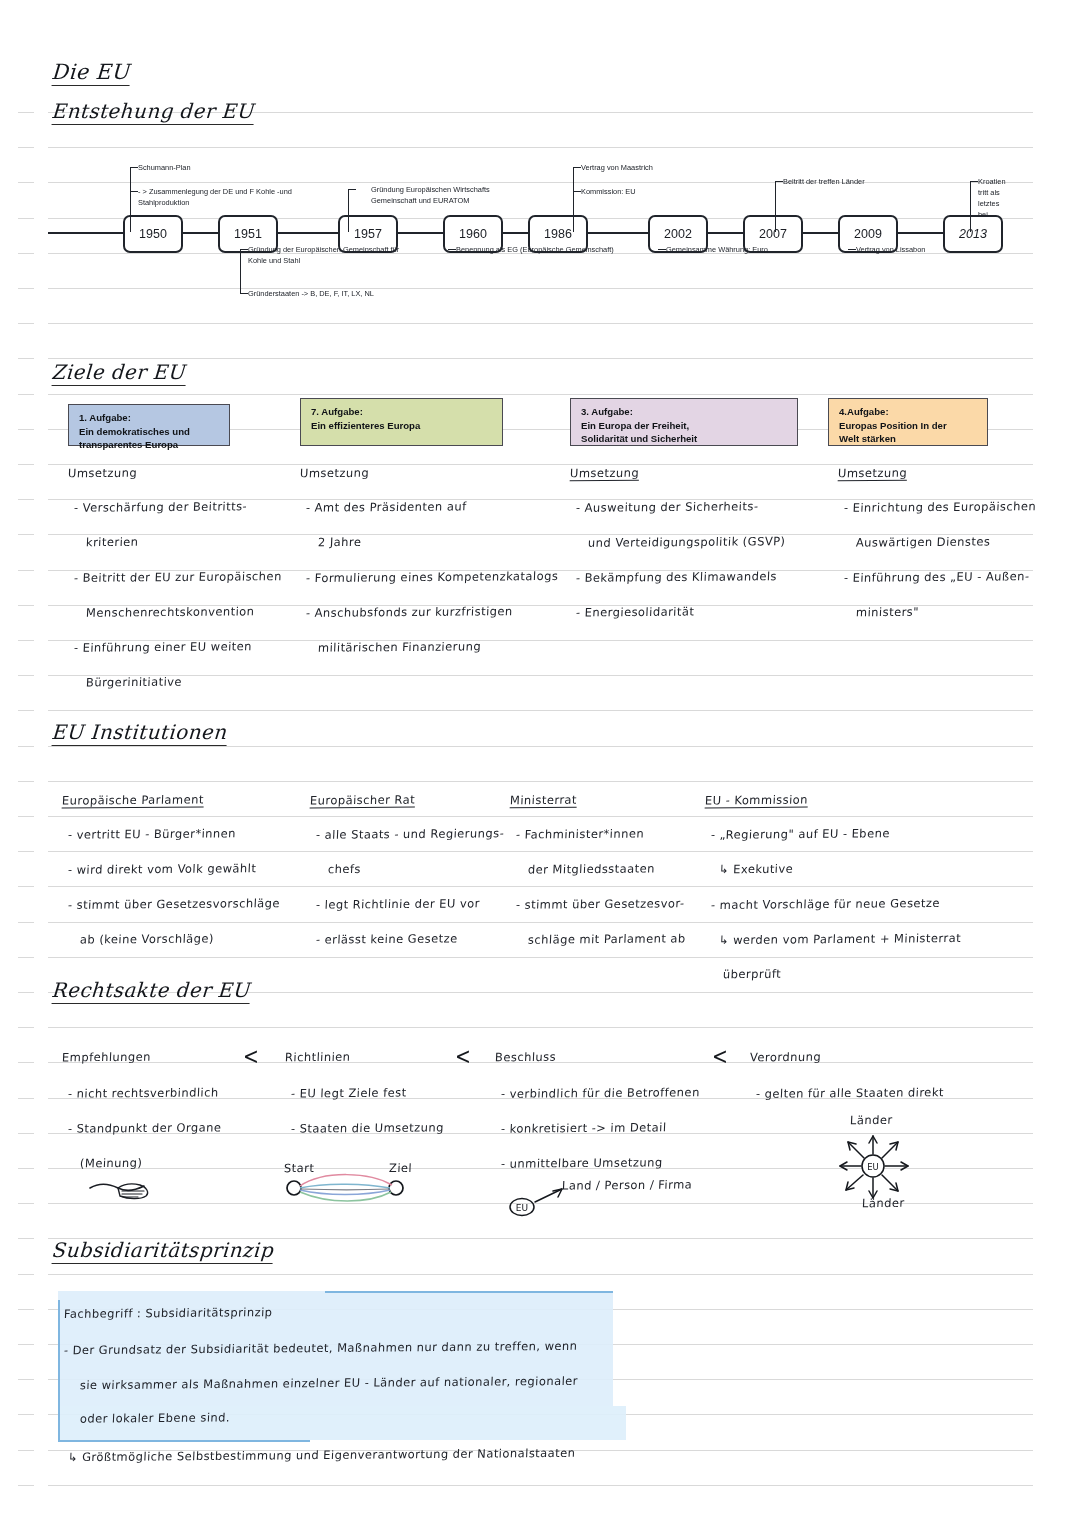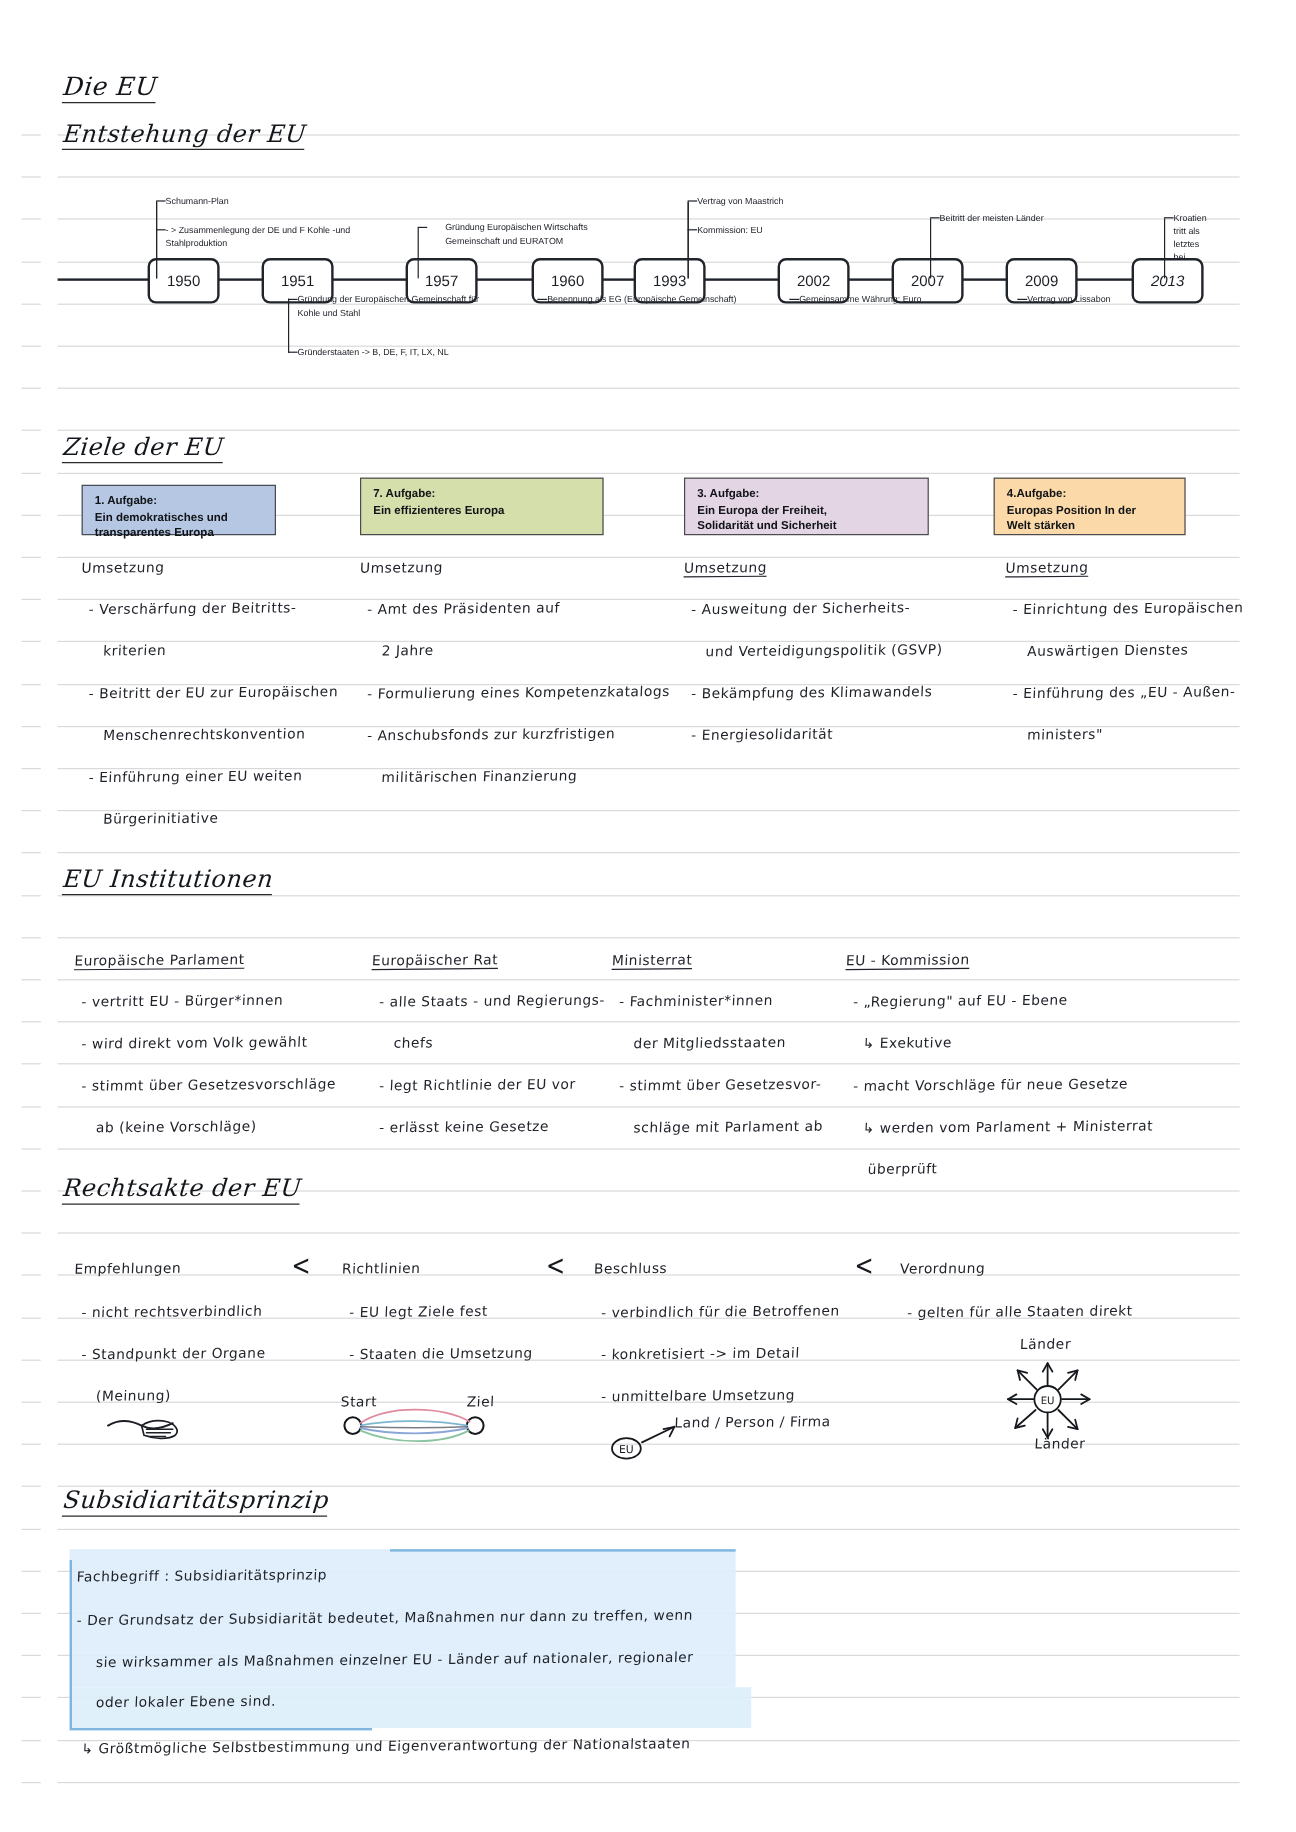--- a/index.html
+++ b/index.html
@@ -173,21 +173,21 @@
   <div class="heading h2" style="left:53px;top:99px;">
     <span class="u">Entstehung der EU</span>
   </div>
 
   <div id="timeline">
       <div class="tl-axis" style="left: 0px; width: 940px;"></div>
       <div class="tl-node" style="left: 75px;">1950</div>
       <div class="tl-node" style="left: 170px;">1951</div>
       <div class="tl-node" style="left: 290px;">1957</div>
       <div class="tl-node" style="left: 395px;">1960</div>
-      <div class="tl-node" style="left: 480px;">1993</div>
+      <div class="tl-node" style="left: 480px;">1986</div>
       <div class="tl-node" style="left: 600px;">2002</div>
       <div class="tl-node" style="left: 695px;">2007</div>
       <div class="tl-node" style="left: 790px;">2009</div>
       <div class="tl-node" style="left: 895px; font-style: italic;">2013</div>
       <div class="tl-tick" style="left: 82px; top: 8px; width: 1.4px; height: 64px;"></div>
       <div class="tl-tick" style="left: 82px; top: 7px; width: 8px; height: 1.4px;"></div>
       <div class="tl-lab" style="left: 90px; top: 2px;">Schumann-Plan</div>
       <div class="tl-tick" style="left: 82px; top: 8px; width: 1.4px; height: 64px;"></div>
       <div class="tl-tick" style="left: 82px; top: 31px; width: 8px; height: 1.4px;"></div>
       <div class="tl-lab" style="left: 90px; top: 26px;">- &gt;  Zusammenlegung der DE und F Kohle -und
@@ -197,21 +197,21 @@
       <div class="tl-lab" style="left: 307px; top: 24px; margin-left: 16px;">Gründung Europäischen Wirtschafts
 Gemeinschaft und EURATOM</div>
       <div class="tl-tick" style="left: 525px; top: 8px; width: 1.4px; height: 64px;"></div>
       <div class="tl-tick" style="left: 525px; top: 7px; width: 8px; height: 1.4px;"></div>
       <div class="tl-lab" style="left: 533px; top: 2px;">Vertrag von Maastrich</div>
       <div class="tl-tick" style="left: 525px; top: 8px; width: 1.4px; height: 64px;"></div>
       <div class="tl-tick" style="left: 525px; top: 31px; width: 8px; height: 1.4px;"></div>
       <div class="tl-lab" style="left: 533px; top: 26px;">Kommission: EU</div>
       <div class="tl-tick" style="left: 727px; top: 22px; width: 1.4px; height: 50px;"></div>
       <div class="tl-tick" style="left: 727px; top: 21px; width: 8px; height: 1.4px;"></div>
-      <div class="tl-lab" style="left: 735px; top: 16px;">Beitritt der meisten Länder</div>
+      <div class="tl-lab" style="left: 735px; top: 16px;">Beitritt der treffen Länder</div>
       <div class="tl-tick" style="left: 922px; top: 22px; width: 1.4px; height: 50px;"></div>
       <div class="tl-tick" style="left: 922px; top: 21px; width: 8px; height: 1.4px;"></div>
       <div class="tl-lab" style="left: 930px; top: 16px;">Kroatien tritt als letztes bei</div>
       <div class="tl-tick" style="left: 192px; top: 89px; width: 1.4px; height: 1px;"></div>
       <div class="tl-tick" style="left: 192px; top: 89px; width: 8px; height: 1.4px;"></div>
       <div class="tl-lab" style="left: 200px; top: 84px;">Gründung der Europäischen Gemeinschaft für
 Kohle und Stahl</div>
       <div class="tl-tick" style="left: 192px; top: 89px; width: 1.4px; height: 45px;"></div>
       <div class="tl-tick" style="left: 192px; top: 133px; width: 8px; height: 1.4px;"></div>
       <div class="tl-lab" style="left: 200px; top: 128px;">Gründerstaaten -&gt; B, DE, F, IT, LX, NL</div>
@@ -233,21 +233,21 @@
   <div id="ziele-boxes">
       <div class="taskbox" style="left: 68px; top: 404px; width: 162px; height: 42px; background: rgb(181, 199, 226);">
         <div>1. Aufgabe:</div>
         <div style="white-space: pre-line;">Ein demokratisches und
 transparentes Europa</div>
       </div>
       <div class="taskbox" style="left: 300px; top: 398px; width: 203px; height: 48px; background: rgb(213, 223, 171);">
         <div>7. Aufgabe:</div>
         <div style="white-space: pre-line;">Ein effizienteres Europa</div>
       </div>
-      <div class="taskbox" style="left: 570px; top: 398px; width: 204px; height: 48px; background: rgb(227, 213, 228);">
+      <div class="taskbox" style="left: 570px; top: 398px; width: 228px; height: 48px; background: rgb(227, 213, 228);">
         <div>3. Aufgabe:</div>
         <div style="white-space: pre-line;">Ein Europa der Freiheit,
 Solidarität und Sicherheit</div>
       </div>
       <div class="taskbox" style="left: 828px; top: 398px; width: 160px; height: 48px; background: rgb(251, 217, 168);">
         <div>4.Aufgabe:</div>
         <div style="white-space: pre-line;">Europas Position In der
 Welt stärken</div>
       </div>
     </div>

